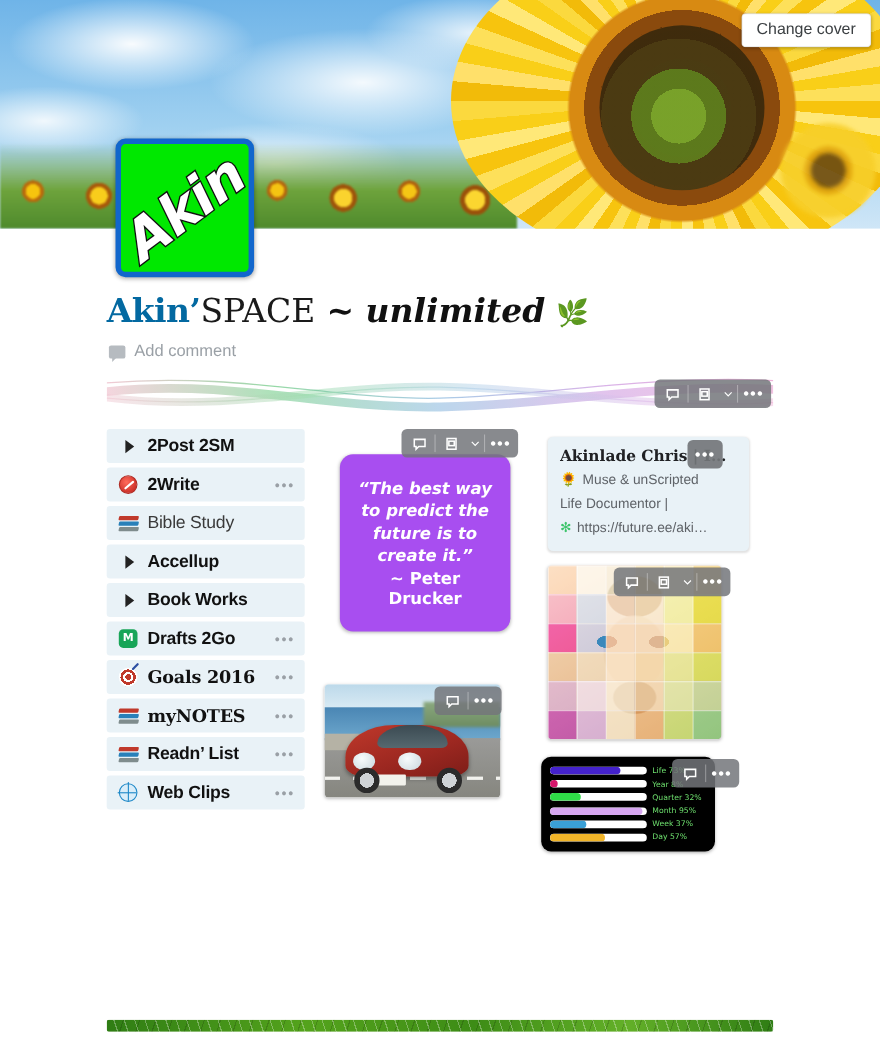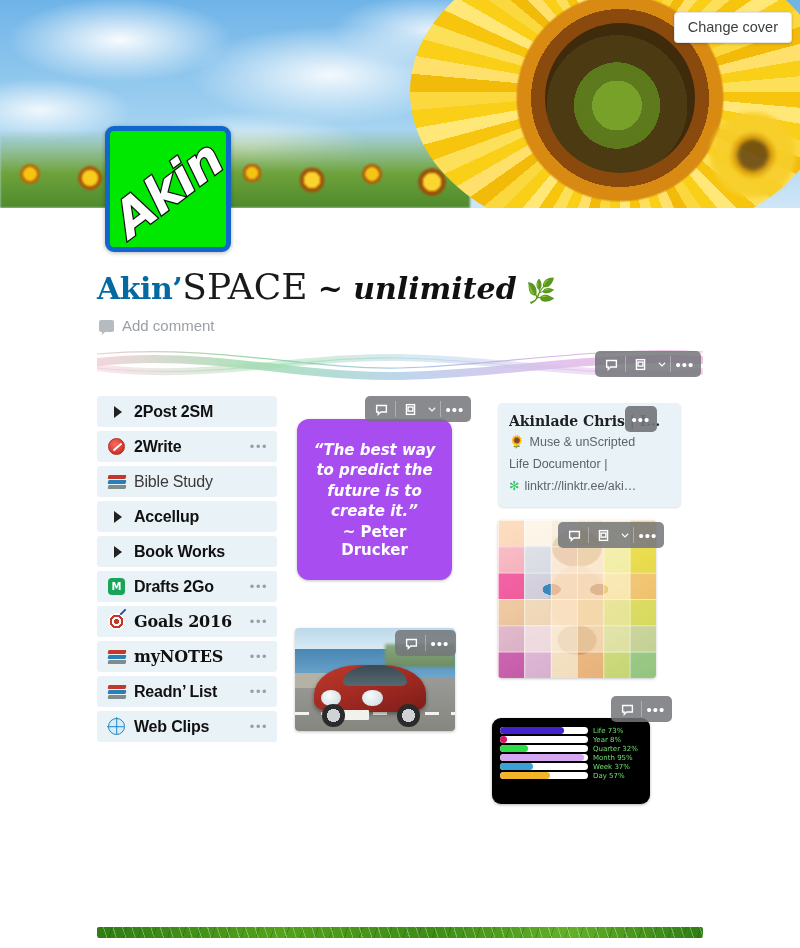--- a/index.html
+++ b/index.html
@@ -139,21 +139,21 @@
   .title-a {
     font-family: "DejaVu Serif", serif;
     font-weight: 700;
     font-size: 30px;
     color: #0369a1;
     letter-spacing: -.5px;
   }
   .title-b {
     font-family: "DejaVu Serif", serif;
     font-weight: 400;
-    font-size: 36px;
+    font-size: 30px;
     color: #1a1a1a;
     letter-spacing: 0px;
   }
   .title-c {
     font-family: "DejaVu Serif", serif;
     font-weight: 700; font-style: italic;
     font-size: 30px;
     color: #111;
     margin-left: 10px;
   }
@@ -278,21 +278,21 @@
   }
 
   .nav-label { flex: 1; font-size: 16px; color: #111; font-weight: 700; letter-spacing: -.2px; }
   .nav-label.serif { font-family: "DejaVu Serif", serif; }
   .nav-label.plain { font-weight: 400; color: #3a3a3a; }
   .nav-label.outline { font-family: "DejaVu Serif", serif; }
   .nav-dots { color: #9aa0a6; font-size: 13px; letter-spacing: 1.5px; line-height: 1; cursor: pointer; }
 
   
   .quote-card {
-    position: absolute; left: 20px; top: 23px;
+    position: absolute; left: 32px; top: 23px;
     width: 155px; height: 161px;
     background: #a84ef0;
     border-radius: 12px;
     color: #fff;
     display: flex; flex-direction: column;
     align-items: center; justify-content: center;
     text-align: center;
     padding: 8px 10px;
     box-shadow: 0 1px 3px rgba(0,0,0,.25);
   }
@@ -404,23 +404,22 @@
     background-size: calc(100%/6) calc(100%/6);
   }
 
   
   .prog-card {
     position: absolute; left: 0px; top: 298px;
     width: 158px; height: 86px;
     background: #000;
     border-radius: 9px;
     padding: 8px 8px;
-    display: flex; flex-direction: column; 
+    display: flex; flex-direction: column; justify-content: space-between;
     box-shadow: 0 1px 3px rgba(0,0,0,.3);
-    margin-top: 24px;
   }
   .prog-row { display: flex; align-items: center; gap: 5px; height: 9px; }
   .prog-track {
     width: 88px; height: 7px;
     background: #ffffff;
     border-radius: 4px;
     overflow: hidden;
     position: relative;
   }
   .prog-fill { height: 100%; border-radius: 4px; }
@@ -682,21 +681,21 @@
         <div class="bio-title">Akinlade Chris | I…</div>
         <div class="bio-line">
           <span>🌻</span>
           <span>Muse &amp; unScripted</span>
         </div>
         <div class="bio-line">
           <span>Life Documentor |</span>
         </div>
         <div class="bio-line">
           <span style="color:#3cc46a;">✻</span>
-          <span class="bio-link">linktr://linktr.ee/aki…</span>
+          <span class="bio-link">https://future.ee/aki…</span>
         </div>
       </div>
 
       <div class="toolbar" style="left:133px; top:10px; background:rgba(115,118,122,.92);">
         <span class="tb-btn">
           <span class="tb-dots">•••</span>
         </span>
       </div>
 
       <div class="toolbar" style="left:66px; top:126px;">

